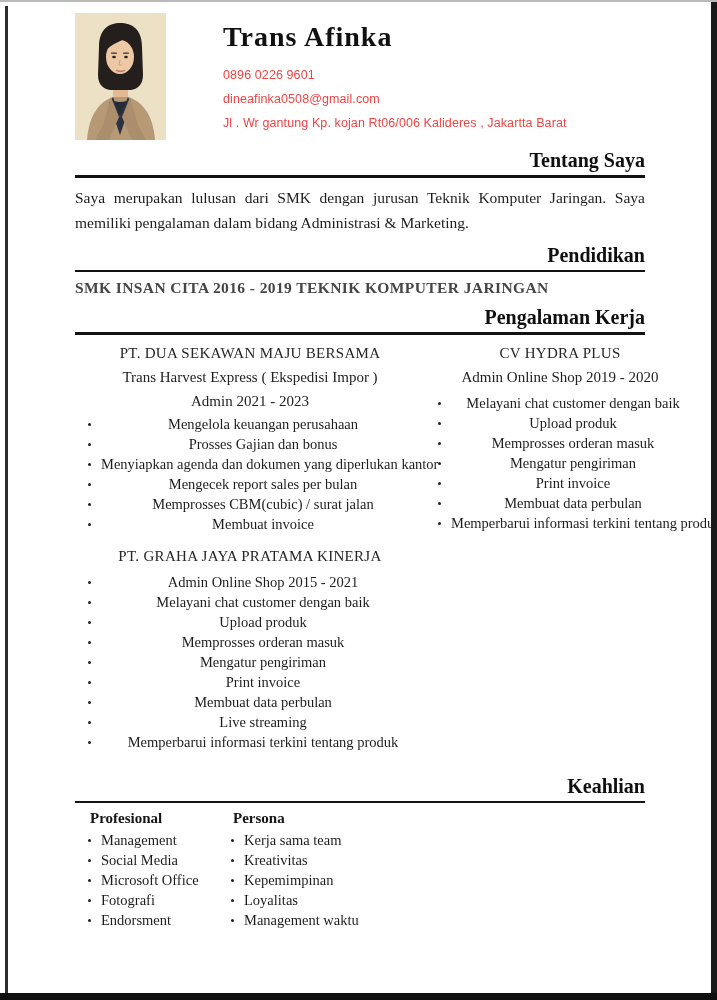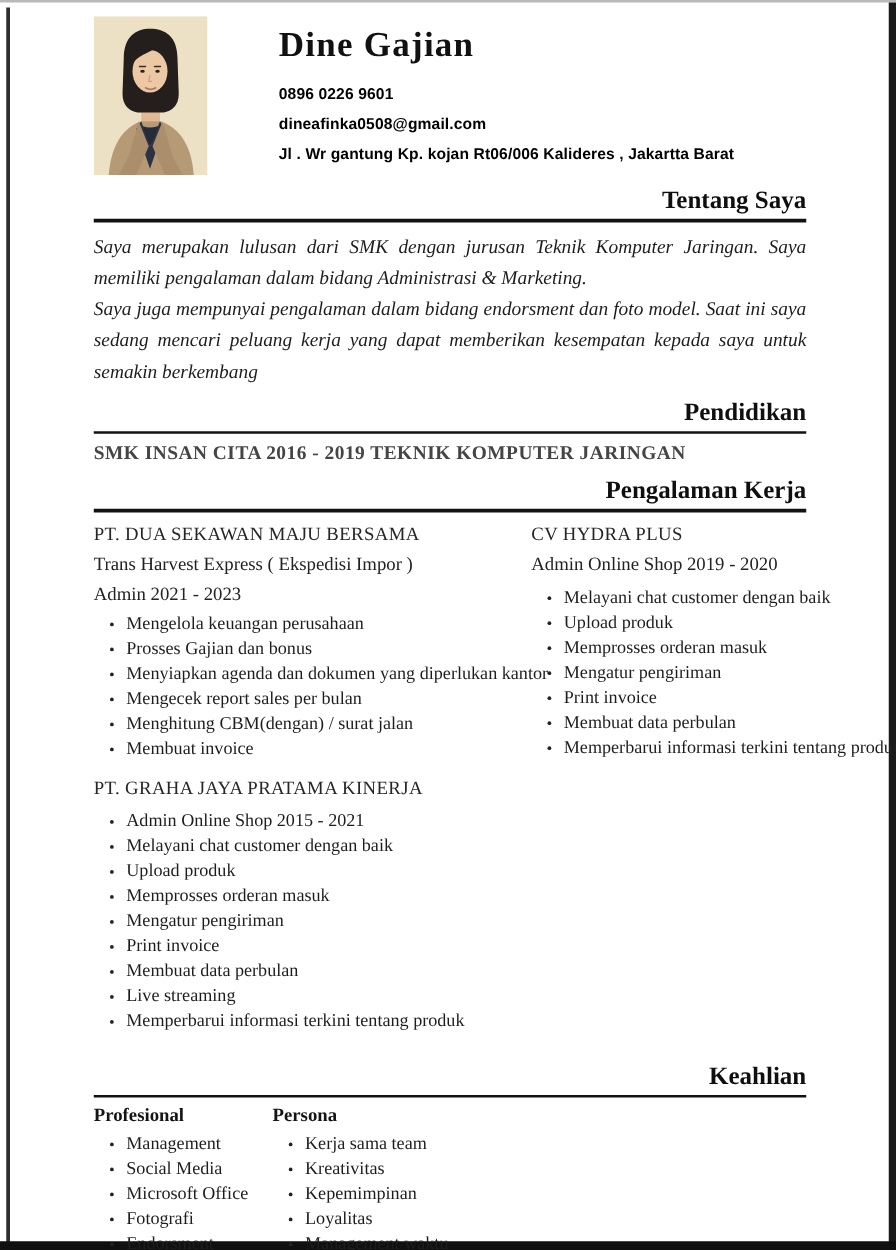--- a/index.html
+++ b/index.html
@@ -23,62 +23,62 @@
   .header { display:flex; margin-top:13px; }
   .photo-wrap { width:91px; height:127px; flex:none; }
   .photo-wrap svg { display:block; }
   .header-info { margin-left:57px; padding-top:8px; }
   .name {
     font-size:28px; font-weight:bold; letter-spacing:1px;
     margin:0 0 15px 0; color:#111;
   }
   .contact-line {
     font-family:"Liberation Sans", "DejaVu Sans", sans-serif;
-    font-weight:bold; font-size:12.5px; letter-spacing:0.1px;
-    margin:8px 0 10px 0; color:#000000;
+    font-weight:normal; font-size:12.5px; letter-spacing:0.1px;
+    margin:8px 0 10px 0; color:#ef4444;
   }
 
   
   .section-title { font-size:20px; font-weight:bold; margin:9px 0 3px 0; color:#0f0f0f;text-align:right; }
   .rule { height:2.5px; background:#121212; border:none; margin:0 0 7px 0; width:100%; }
 
   .about-par {
     font-size:15.5px; line-height:25px; text-align:justify;
-    margin:0; color:#1d1d1d;font-style:italic;
+    margin:0; color:#1d1d1d;
   }
   .about-par + .about-par { margin-top:0; }
 
   .edu-entry {
     font-size:15.5px; font-weight:bold; letter-spacing:0.4px;
     color:#454545; margin:6px 0 2px 0;
   }
 
   
-  .exp-columns { display:flex; margin-top:10px; width:620px; }
+  .exp-columns { display:flex; margin-top:10px; width:620px;text-align:center; }
   .exp-left  { width:350px; flex:none; }
   .exp-right { width:270px; flex:none; }
   .job { margin-bottom:14px; }
   .job-company { font-size:15px; letter-spacing:0.3px; margin:0 0 7px 0; color:#262626; }
   .job-sub  { font-size:15px; margin:0 0 7px 0; color:#222; }
   .job-role { font-size:15px; margin:0 0 4px 0; color:#222; }
   ul.bullets { list-style:none; margin:2px 0 0 0; padding:0; }
   ul.bullets li {
     font-size:14.5px; line-height:20px; position:relative;
     padding-left:26px; white-space:nowrap; color:#1d1d1d;font-family:Liberation Serif, serif;
   }
   ul.bullets li::before {
     content:""; position:absolute; left:13px; top:9px;
     width:3px; height:3px; border-radius:50%; background:#222;
   }
 
   
   .skills-columns { display:flex; margin-top:3px; }
   .skill-group-left  { width:143px; flex:none; }
   .skill-group-right { flex:none; }
-  .group-label { font-size:15px; font-weight:bold; margin:0 0 3px 0; color:#141414; }
+  .group-label { font-size:15px; font-weight:bold; margin:0 0 3px 15px; color:#141414; }
 </style>
 </head>
 <body>
 
 <div class="frame-top"></div>
 <div class="frame-left"></div>
 <div class="frame-right"></div>
 <div class="frame-bottom"></div>
 
 <div class="content">
@@ -108,32 +108,31 @@
         <ellipse cx="51" cy="44" rx="1.8" ry="1.2" fill="#2a211c"></ellipse>
 
         <rect x="36" y="39.5" width="6" height="1.2" rx="0.6" fill="#3a2e26"></rect>
         <rect x="48" y="39.5" width="6" height="1.2" rx="0.6" fill="#3a2e26"></rect>
 
         <path d="M45 47 L44 52 L46.5 52" stroke="#cf9f79" stroke-width="1" fill="none"></path>
         <path d="M41 57 C44 59 47 59 50 57" stroke="#b4766a" stroke-width="1.4" fill="none"></path>
       </svg>
     </div>
     <div class="header-info">
-      <h1 class="name">Dine Gajian</h1>
+      <h1 class="name">Trans Afinka</h1>
       <p class="contact-line">0896 0226 9601</p>
       <p class="contact-line">dineafinka0508@gmail.com</p>
       <p class="contact-line">Jl . Wr gantung Kp. kojan Rt06/006 Kalideres , Jakartta Barat</p>
     </div>
   </div>
 
   <div>
     <h2 class="section-title">Tentang Saya</h2>
     <div class="rule"></div>
     <p class="about-par">Saya merupakan lulusan dari SMK dengan jurusan Teknik Komputer Jaringan. Saya memiliki pengalaman dalam bidang Administrasi &amp; Marketing.</p>
-    <p class="about-par">Saya juga mempunyai pengalaman dalam bidang endorsment dan foto model. Saat ini saya sedang mencari peluang kerja yang dapat memberikan kesempatan kepada saya untuk semakin berkembang</p>
   </div>
 
   <div>
     <h2 class="section-title">Pendidikan</h2>
     <div class="rule"></div>
     <p class="edu-entry">SMK INSAN CITA 2016 - 2019 TEKNIK KOMPUTER JARINGAN</p>
   </div>
 
   <div>
     <h2 class="section-title">Pengalaman Kerja</h2>
@@ -144,21 +143,21 @@
 
         <div class="job">
           <p class="job-company">PT. DUA SEKAWAN MAJU BERSAMA</p>
           <p class="job-sub">Trans Harvest Express ( Ekspedisi Impor )</p>
           <p class="job-role">Admin 2021 - 2023</p>
           <ul class="bullets">
             <li>Mengelola keuangan perusahaan</li>
             <li>Prosses Gajian dan bonus</li>
             <li>Menyiapkan agenda dan dokumen yang diperlukan kantor</li>
             <li>Mengecek report sales per bulan</li>
-            <li>Menghitung CBM(dengan) / surat jalan</li>
+            <li>Memprosses CBM(cubic) / surat jalan</li>
             <li>Membuat invoice</li>
           </ul>
         </div>
 
         <div class="job">
           <p class="job-company">PT. GRAHA JAYA PRATAMA KINERJA</p>
           <ul class="bullets">
             <li>Admin Online Shop 2015 - 2021</li>
             <li>Melayani chat customer dengan baik</li>
             <li>Upload produk</li>

